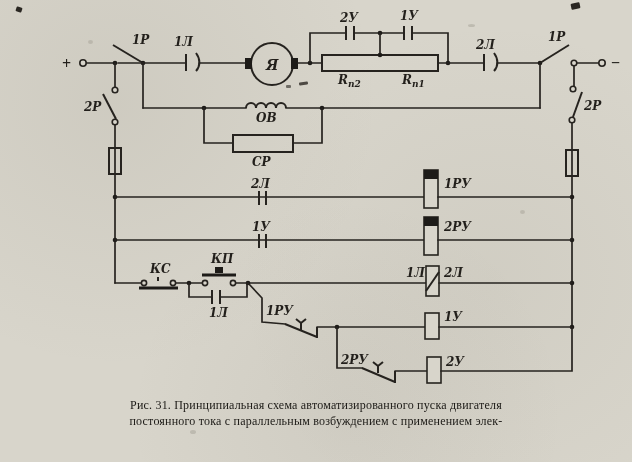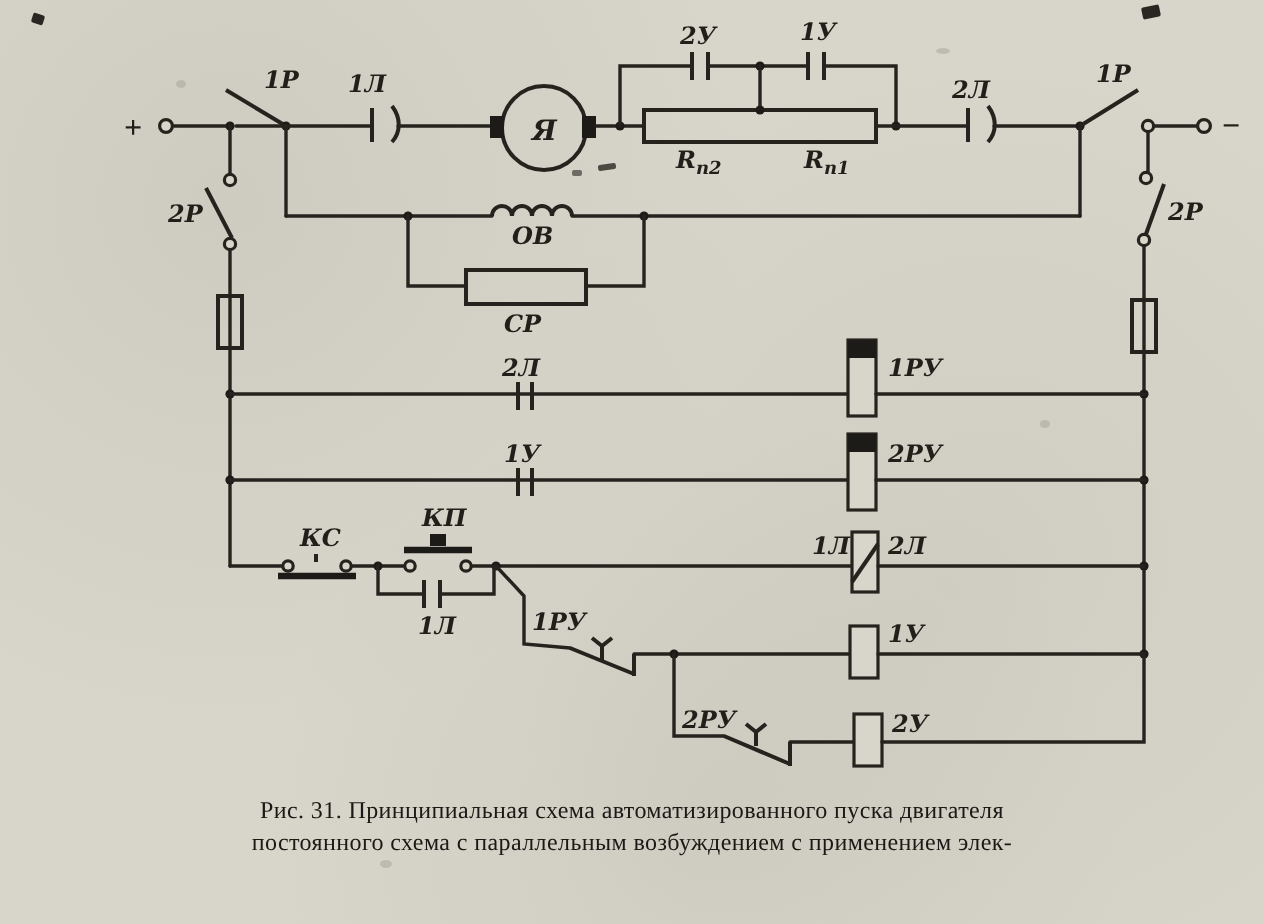--- a/index.html
+++ b/index.html
@@ -236,21 +236,21 @@
     <line class="wire" x1="395" y1="371" x2="427" y2="371"></line>
     <rect class="open" x="427" y="357" width="14" height="26"></rect>
     <polyline class="wire" points="441,371 572,371 572,327"></polyline>
     <text class="lbl" x="446" y="366">2У</text>
   </g>
 
 </svg>
 
 <div id="caption">
   <div>Рис. 31. Принципиальная схема автоматизированного пуска двигателя</div>
-  <div>постоянного схема с параллельным возбуждением с применением элек-</div>
+  <div>постоянного тока с параллельным возбуждением с применением элек-</div>
 </div>
 
 <div class="speck" style="left:16px;top:7px;width:6px;height:5px;transform:rotate(18deg);"></div>
 <div class="speck" style="left:571px;top:3px;width:9px;height:6px;transform:rotate(-12deg);"></div>
 <div class="speck" style="left:299px;top:82px;width:9px;height:3px;transform:rotate(-8deg);opacity:.8;"></div>
 <div class="speck" style="left:286px;top:85px;width:5px;height:3px;opacity:.6;"></div>
 <div class="smudge" style="left:88px;top:40px;width:5px;height:4px;"></div>
 <div class="smudge" style="left:468px;top:24px;width:7px;height:3px;"></div>
 <div class="smudge" style="left:520px;top:210px;width:5px;height:4px;"></div>
 <div class="smudge" style="left:190px;top:430px;width:6px;height:4px;"></div>

